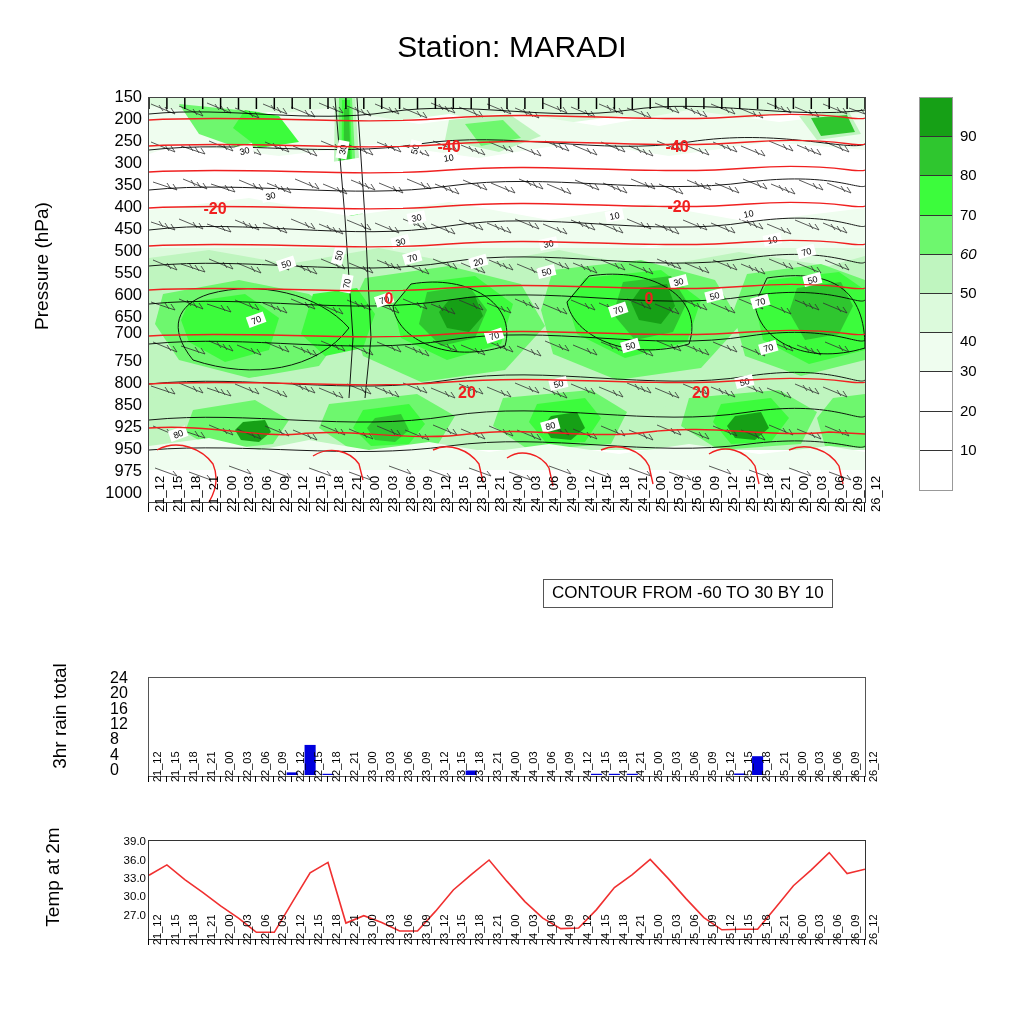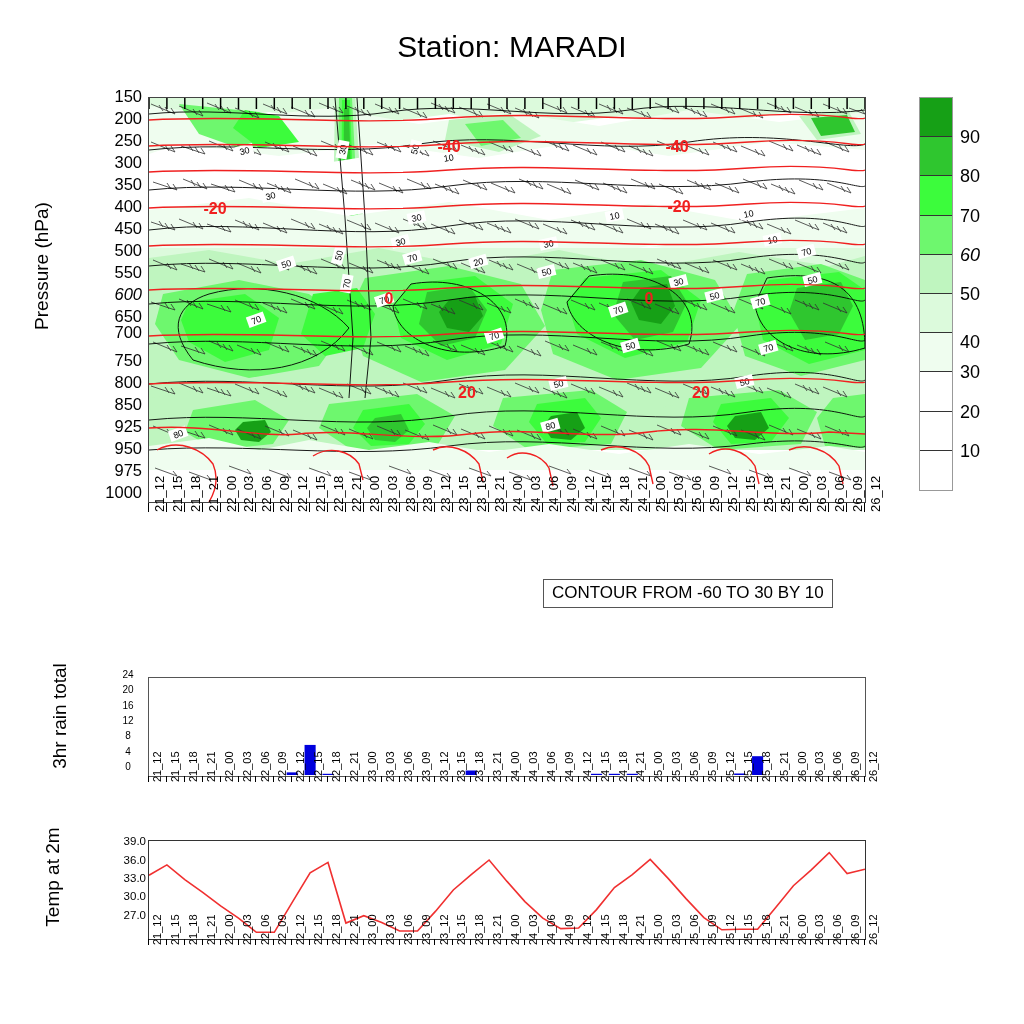--- a/index.html
+++ b/index.html
@@ -21,25 +21,25 @@
   .tickmarks{position:absolute;}
   .tk{position:absolute;width:1px;background:#000;}
   
   #contourNote{left:543px;top:579px;border:1.4px solid #555;padding:3px 8px 4px 8px;
                font-size:17px;background:#fff;}
   
   #cbar{left:919px;top:97px;width:34px;height:394px;border:1.4px solid #999;box-sizing:border-box;}
   .cbcell{width:100%;box-sizing:border-box;border-bottom:1px solid #333;}
   .cbcell:last-child{border-bottom:none;}
   #cbarLabels{left:960px;top:97px;width:60px;height:394px;}
-  .cblab{position:absolute;font-size:18px;left:0;text-align:right;}
+  .cblab{position:absolute;font-size:15px;left:0;text-align:right;}
   
   #rainPanel{left:148px;top:677px;width:718px;height:100px;border:1.4px solid #555;box-sizing:border-box;background:#fff;overflow:hidden;}
   #rainYLab{left:110px;top:670px;width:36px;height:116px;}
-  .rytick{position:absolute;right:0;font-size:10px;text-align:center;width:36px;line-height:1;}
+  .rytick{position:absolute;right:0;font-size:16px;text-align:left;width:36px;line-height:1;}
   #rainAxisTitle{left:-20px;top:705px;width:160px;text-align:center;font-size:19px;
                  transform:rotate(-90deg);transform-origin:50% 50%;}
   
   #tempPanel{left:148px;top:840px;width:718px;height:100px;border:1.4px solid #333;box-sizing:border-box;background:#fff;overflow:hidden;}
   #tempYLab{left:96px;top:833px;width:50px;height:116px;}
   .tytick{position:absolute;right:0;font-size:11.5px;text-align:right;width:50px;line-height:1;}
   #tempAxisTitle{left:-32px;top:866px;width:170px;text-align:center;font-size:19px;
                  transform:rotate(-90deg);transform-origin:50% 50%;}
 </style>
 </head>
@@ -51,21 +51,21 @@
 <div class="abs" id="yLabels">
     <div class="ytick" style="top: -2px;">150</div>
     <div class="ytick" style="top: 20px;">200</div>
     <div class="ytick" style="top: 42px;">250</div>
     <div class="ytick" style="top: 64px;">300</div>
     <div class="ytick" style="top: 86px;">350</div>
     <div class="ytick" style="top: 108px;">400</div>
     <div class="ytick" style="top: 130px;">450</div>
     <div class="ytick" style="top: 152px;">500</div>
     <div class="ytick" style="top: 174px;">550</div>
-    <div class="ytick" style="top: 196px; font-style: italic;">600</div>
+    <div class="ytick" style="top: 196px;">600</div>
     <div class="ytick" style="top: 218px;">650</div>
     <div class="ytick" style="top: 234px;">700</div>
     <div class="ytick" style="top: 262px;">750</div>
     <div class="ytick" style="top: 284px;">800</div>
     <div class="ytick" style="top: 306px;">850</div>
     <div class="ytick" style="top: 328px;">925</div>
     <div class="ytick" style="top: 350px;">950</div>
     <div class="ytick" style="top: 372px;">975</div>
     <div class="ytick" style="top: 394px;">1000</div>
   </div>

